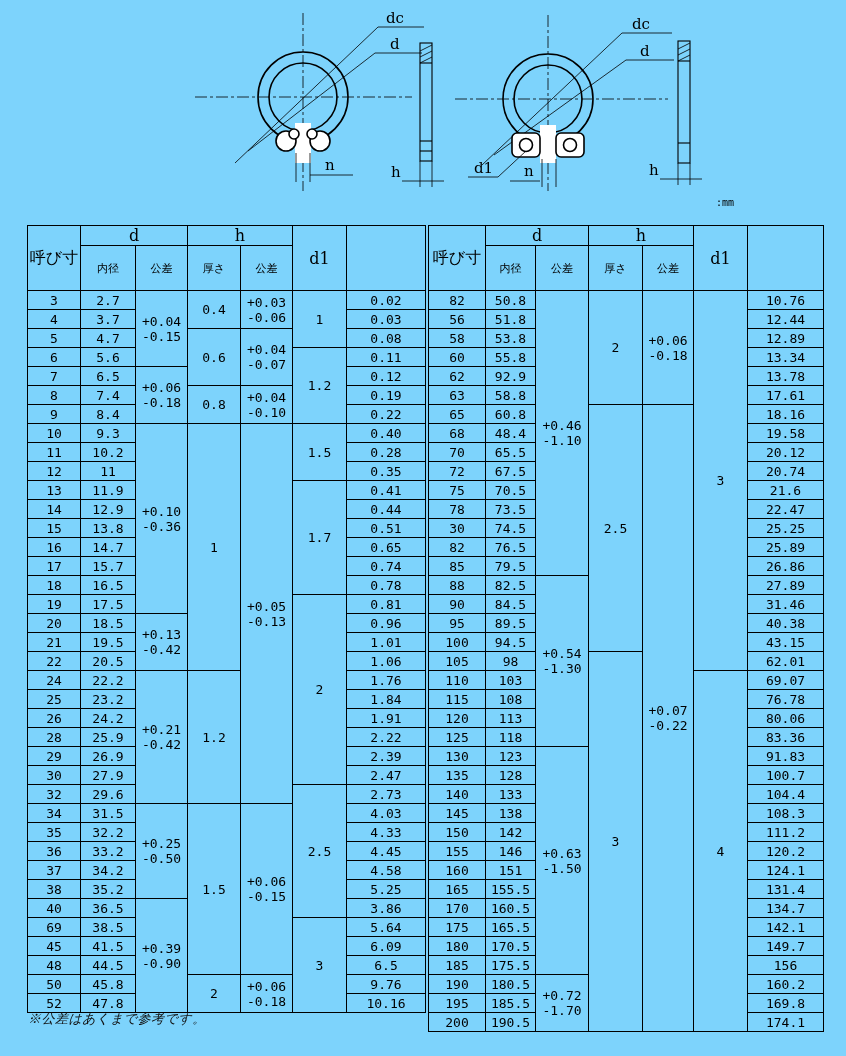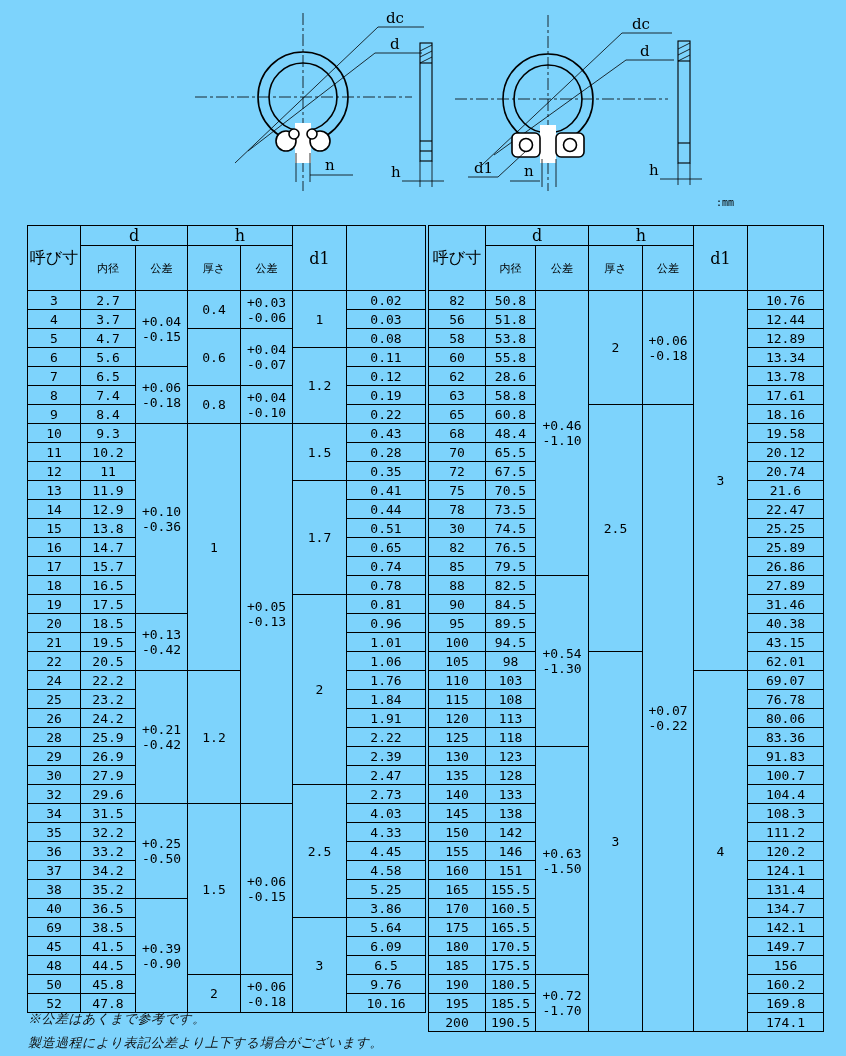--- a/index.html
+++ b/index.html
@@ -192,21 +192,21 @@
         </tr>
         <tr>
           <td>10</td>
           <td>9.3</td>
           <td rowspan="10">+0.10
 -0.36</td>
           <td rowspan="13">1</td>
           <td rowspan="20">+0.05
 -0.13</td>
           <td rowspan="3">1.5</td>
-          <td>0.43</td>
+          <td>0.40</td>
         </tr>
         <tr>
           <td>11</td>
           <td>10.2</td>
           <td>0.28</td>
         </tr>
         <tr>
           <td>12</td>
           <td>11</td>
           <td>0.35</td>
@@ -420,21 +420,21 @@
           <td>53.8</td>
           <td>12.89</td>
         </tr>
         <tr>
           <td>60</td>
           <td>55.8</td>
           <td>13.34</td>
         </tr>
         <tr>
           <td>62</td>
-          <td>28.6</td>
+          <td>92.9</td>
           <td>13.78</td>
         </tr>
         <tr>
           <td>63</td>
           <td>58.8</td>
           <td>17.61</td>
         </tr>
         <tr>
           <td>65</td>
           <td>60.8</td>
@@ -608,15 +608,14 @@
         </tr>
         <tr>
           <td>200</td>
           <td>190.5</td>
           <td>174.1</td>
         </tr>
       </tbody>
     </table>
 
   <div id="note1" class="note">※公差はあくまで参考です。</div>
-  <div id="note2" class="note">製造過程により表記公差より上下する場合がございます。</div>
 
 </div>
 
 </body></html>

